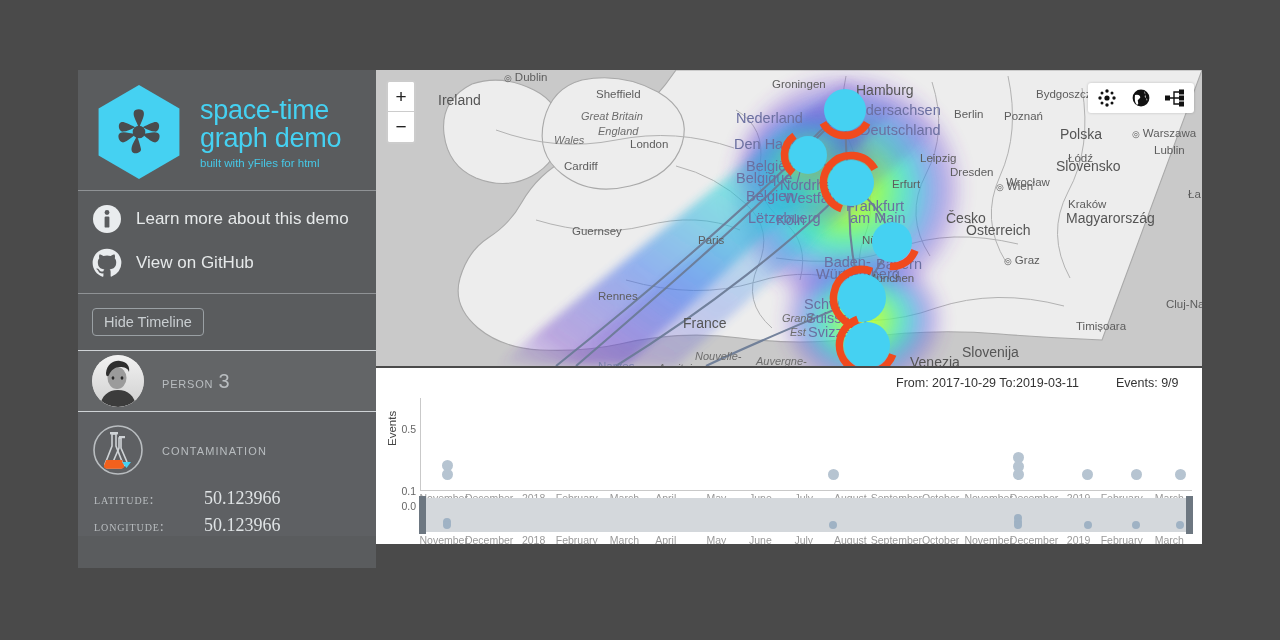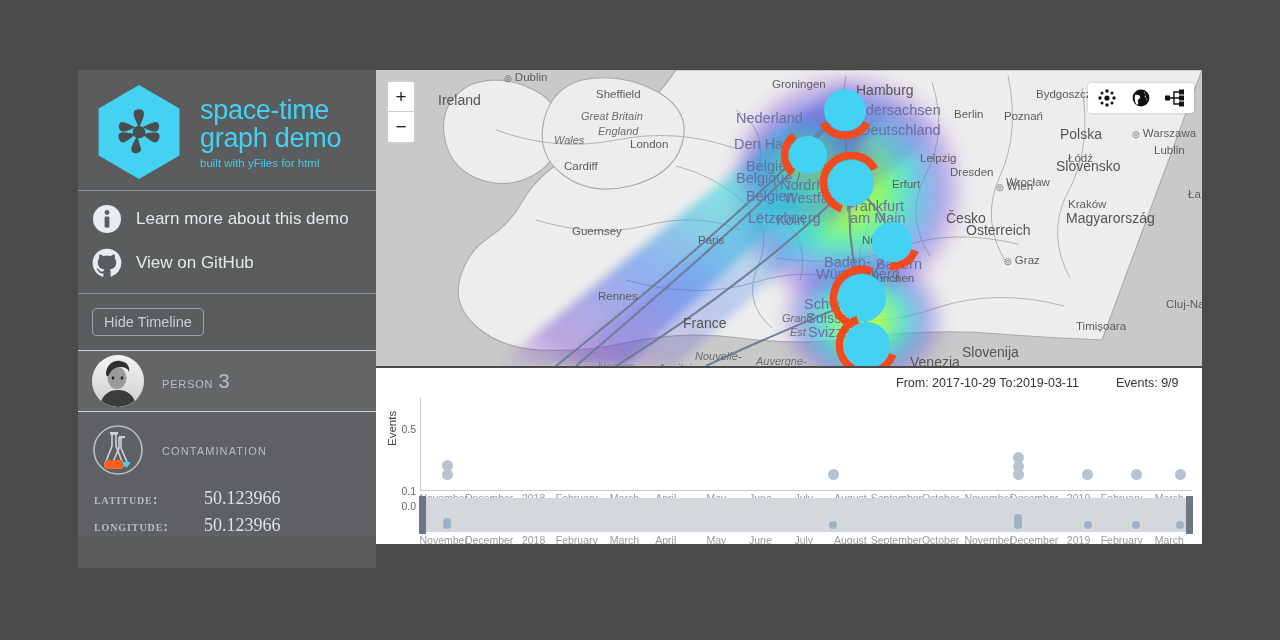--- a/index.html
+++ b/index.html
@@ -120,21 +120,20 @@
   .fields { padding: 6px 0 0 16px; }
   .field-row { display: flex; align-items: baseline; margin-bottom: 6px; }
   .field-key {
     width: 110px;
     font-size: 14.5px;
     letter-spacing: .9px;
     color: #b9bdc0;
     font-variant: small-caps;
     text-transform: lowercase;
     font-family: "Liberation Serif", serif;
-    font-weight: bold;
   }
   .field-val {
     font-size: 18px;
     color: #dfe3e5;
     font-family: "Liberation Serif", serif;
   }
 
   
   #map {
     position: absolute; left: 376px; top: 70px;

